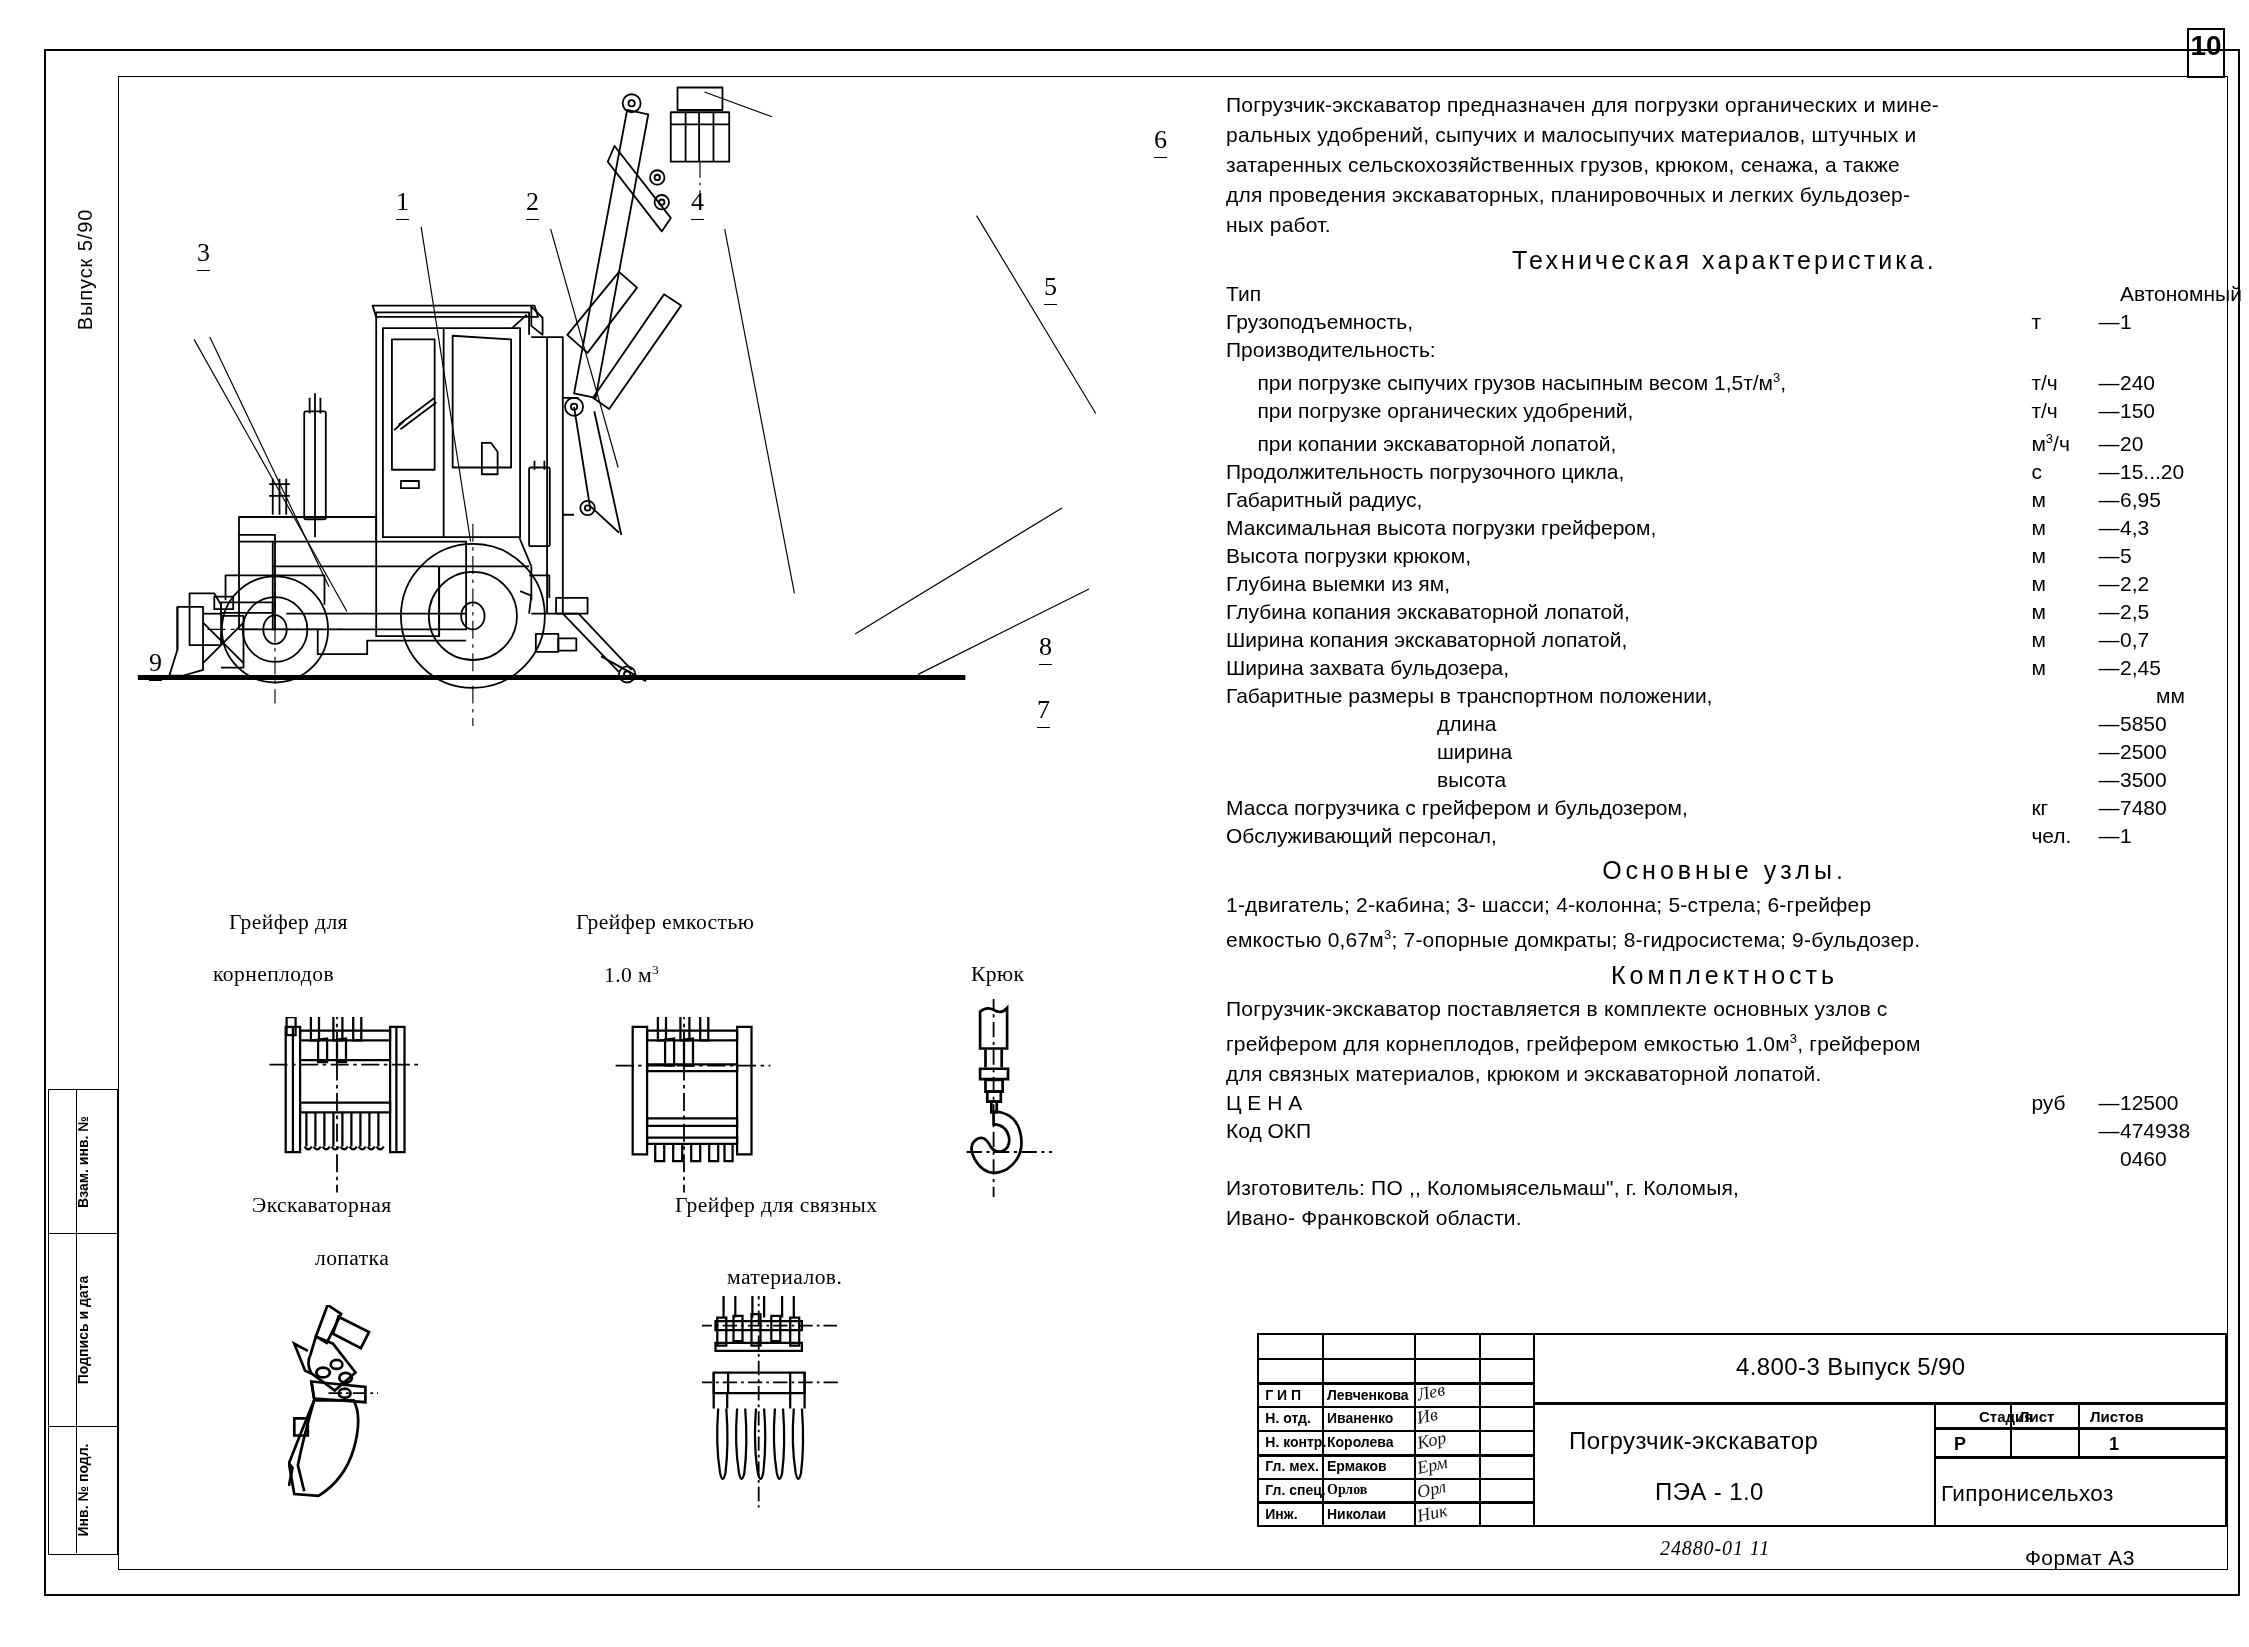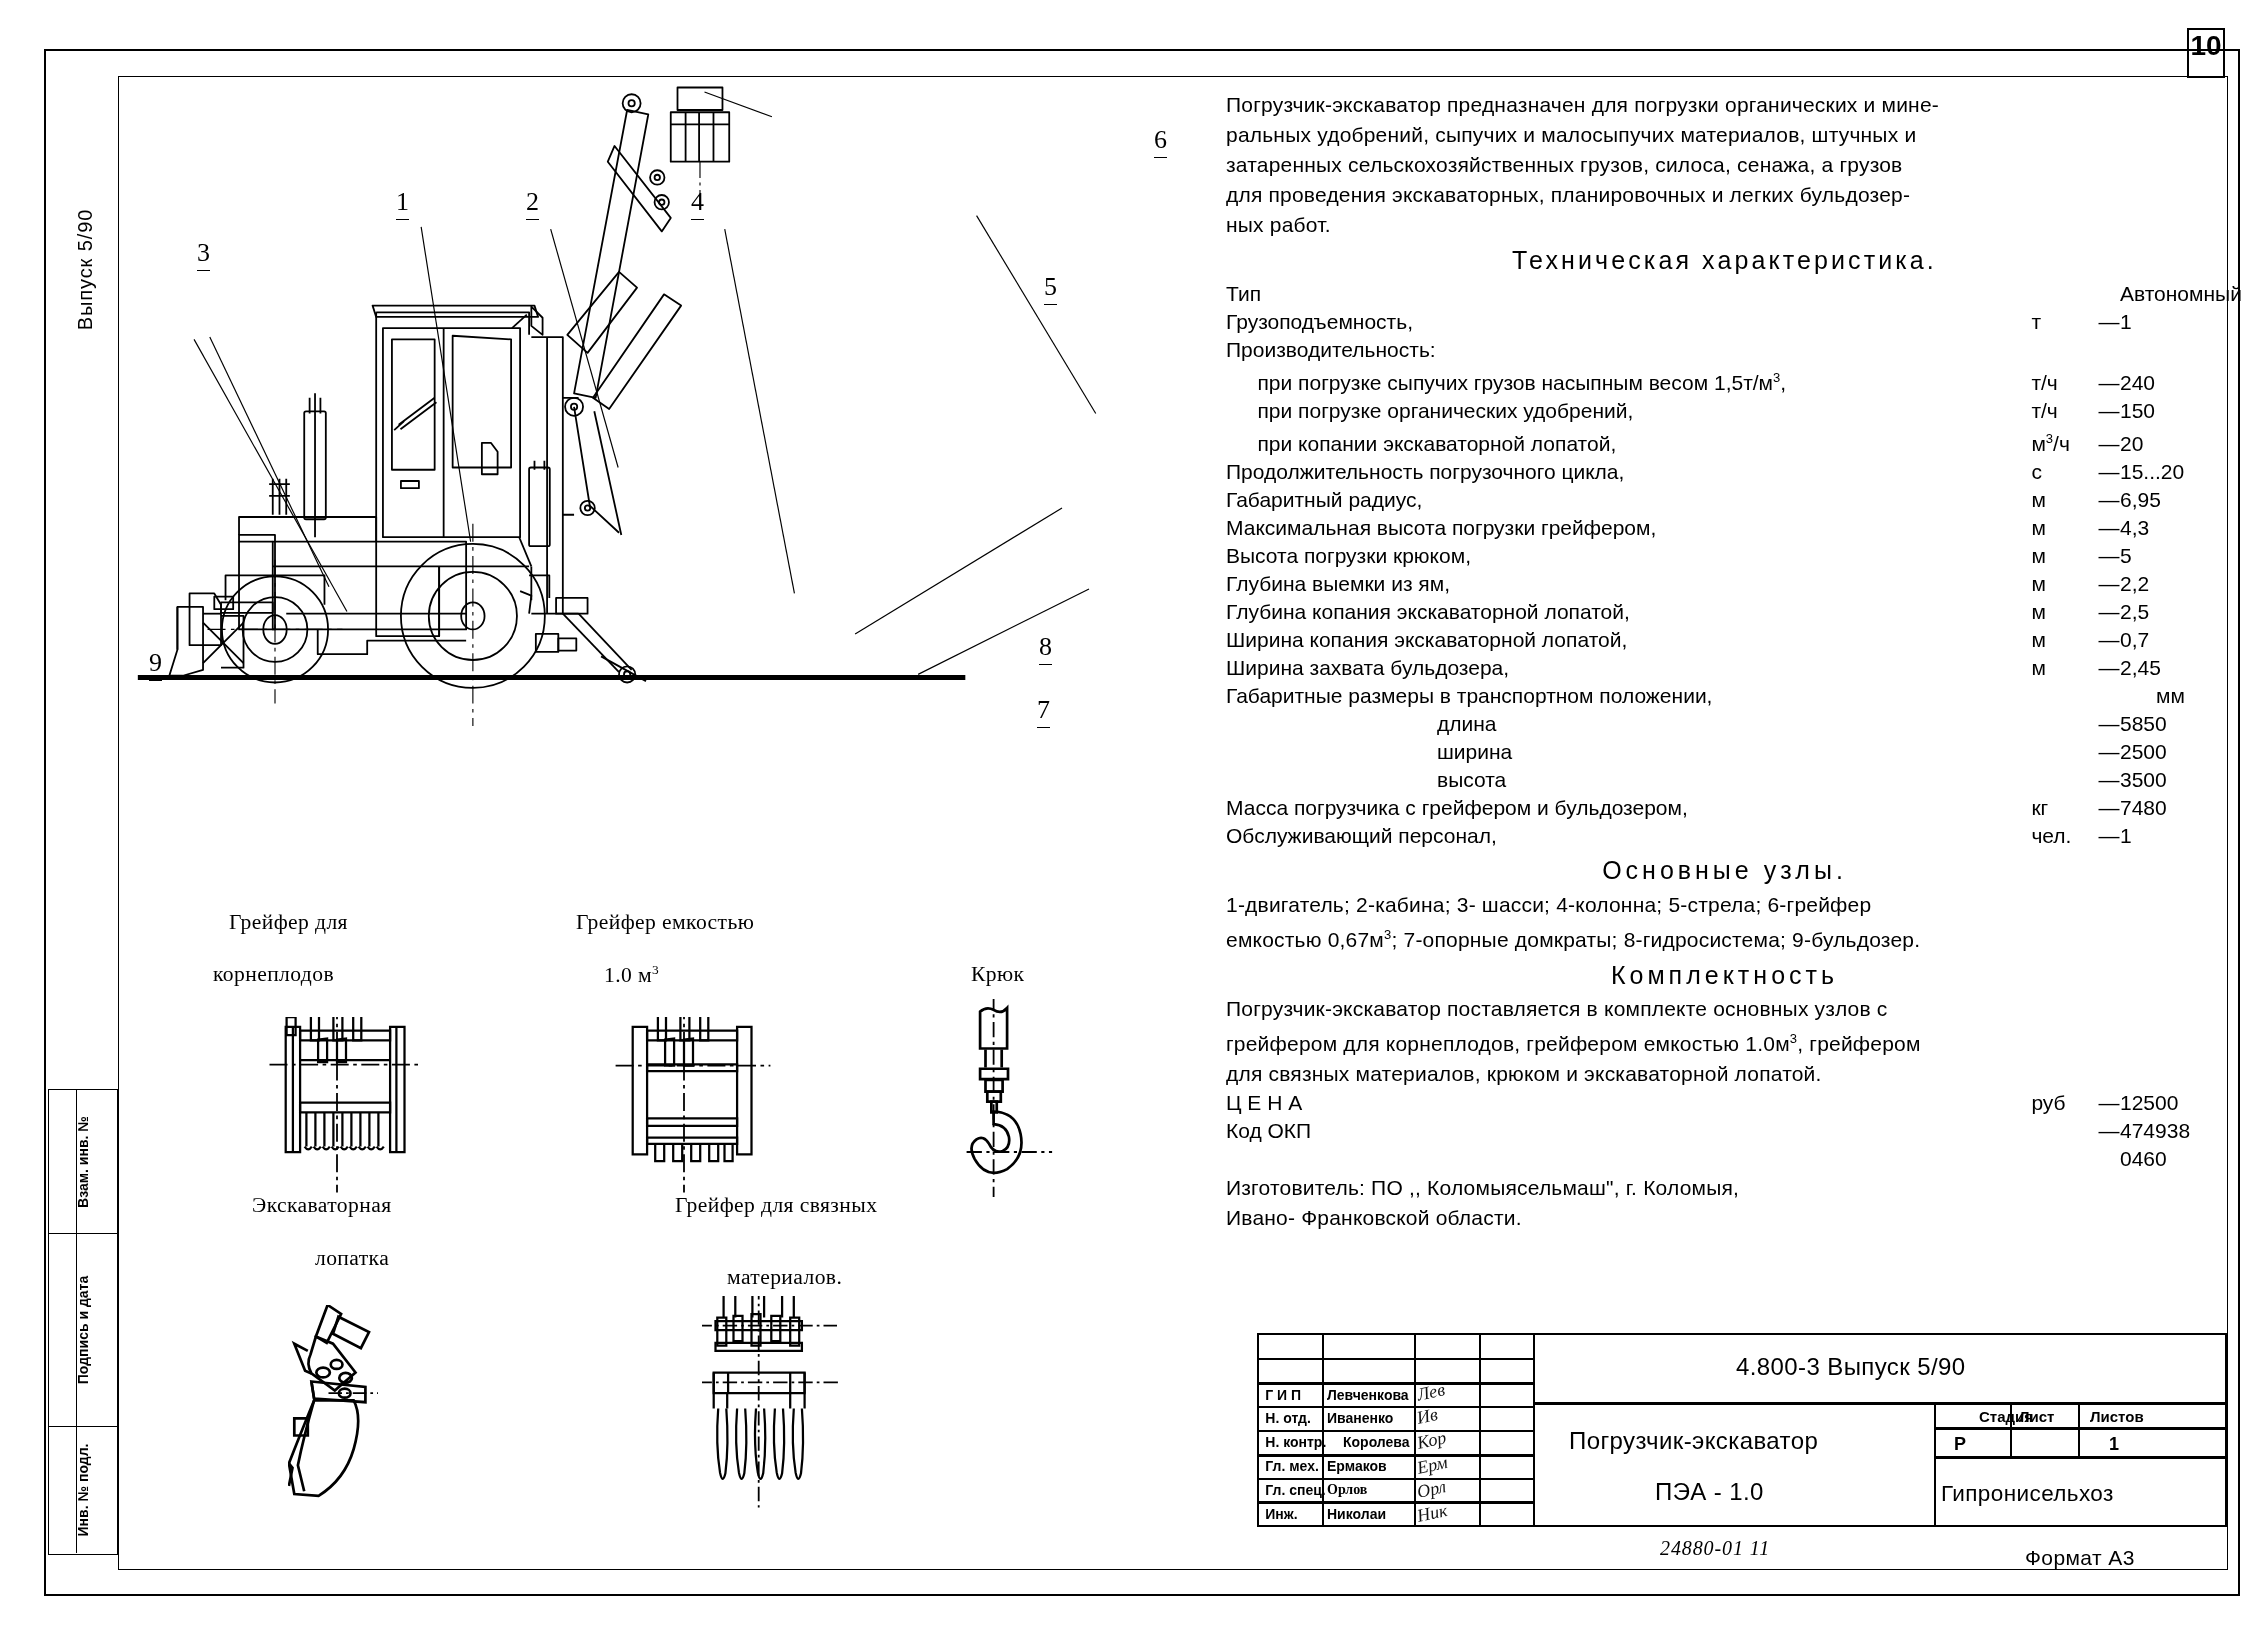--- a/index.html
+++ b/index.html
@@ -394,21 +394,21 @@
       <path d="M-10 66 L300 66" stroke-width="4" stroke-dasharray="32 9 6 9"></path>
       <path d="M-10 192 L310 192" stroke-width="4" stroke-dasharray="32 9 6 9"></path>
       <path d="M126 -80 L126 470" stroke-width="4" stroke-dasharray="32 9 6 9"></path>
     </svg>
   </div>
 
   <div class="textblock">
 
     <div class="para">Погрузчик-экскаватор предназначен для погрузки органических и мине-</div>
     <div class="para">ральных удобрений, сыпучих и малосыпучих материалов, штучных и</div>
-    <div class="para">затаренных сельскохозяйственных грузов, силоса, сенажа, а грузов</div>
+    <div class="para">затаренных сельскохозяйственных грузов, крюком, сенажа, а также</div>
     <div class="para">для проведения экскаваторных, планировочных и легких бульдозер-</div>
     <div class="para">ных работ.</div>
 
     <div class="sect-title">Техническая характеристика.</div>
 
     <div class="spec">
       <span class="nm">Тип</span>
       <span class="un"></span>
       <span class="vl">Автономный</span>
     </div>
@@ -588,21 +588,21 @@
 
     <div class="hline" style="top:67px;left:274px;width:693px;height:3.1px;"></div>
     <div class="hline" style="top:92px;left:675px;width:292px;height:3.1px;"></div>
     <div class="hline" style="top:121px;left:675px;width:292px;height:3.1px;"></div>
 
     <div class="cellt" style="left:6.3px;  top:49px; height:22.5px;">Г И П</div>
     <div class="cellt" style="left:68px; top:49px; height:22.5px;">Левченкова</div>
     <div class="cellt" style="left:6.3px;  top:72px; height:22.5px;">Н. отд.</div>
     <div class="cellt" style="left:68px; top:72px; height:22.5px;">Иваненко</div>
     <div class="cellt" style="left:6.3px;  top:96px; height:22.5px;">Н. контр.</div>
-    <div class="cellt" style="left:84px; top:96px; height:22.5px;">Королева</div>
+    <div class="cellt" style="left:68px; top:96px; height:22.5px;">Королева</div>
     <div class="cellt" style="left:6.3px;  top:120px; height:22.5px;">Гл. мех.</div>
     <div class="cellt" style="left:68px; top:120px; height:22.5px;">Ермаков</div>
     <div class="cellt" style="left:6.3px;  top:144px; height:22.5px;">Гл. спец.</div>
     <div class="cellt" style="left:68px; top:144px; height:22.5px;font-family:Liberation Serif, serif;">Орлов</div>
     <div class="cellt" style="left:6.3px;  top:168px; height:22.5px;">Инж.</div>
     <div class="cellt" style="left:68px; top:168px; height:22.5px;">Николаи</div>
 
     <div class="sig" style="left:158px; top:47px;">Лев</div>
     <div class="sig" style="left:158px; top:71px;">Ив</div>
     <div class="sig" style="left:158px; top:95px;">Кор</div>

